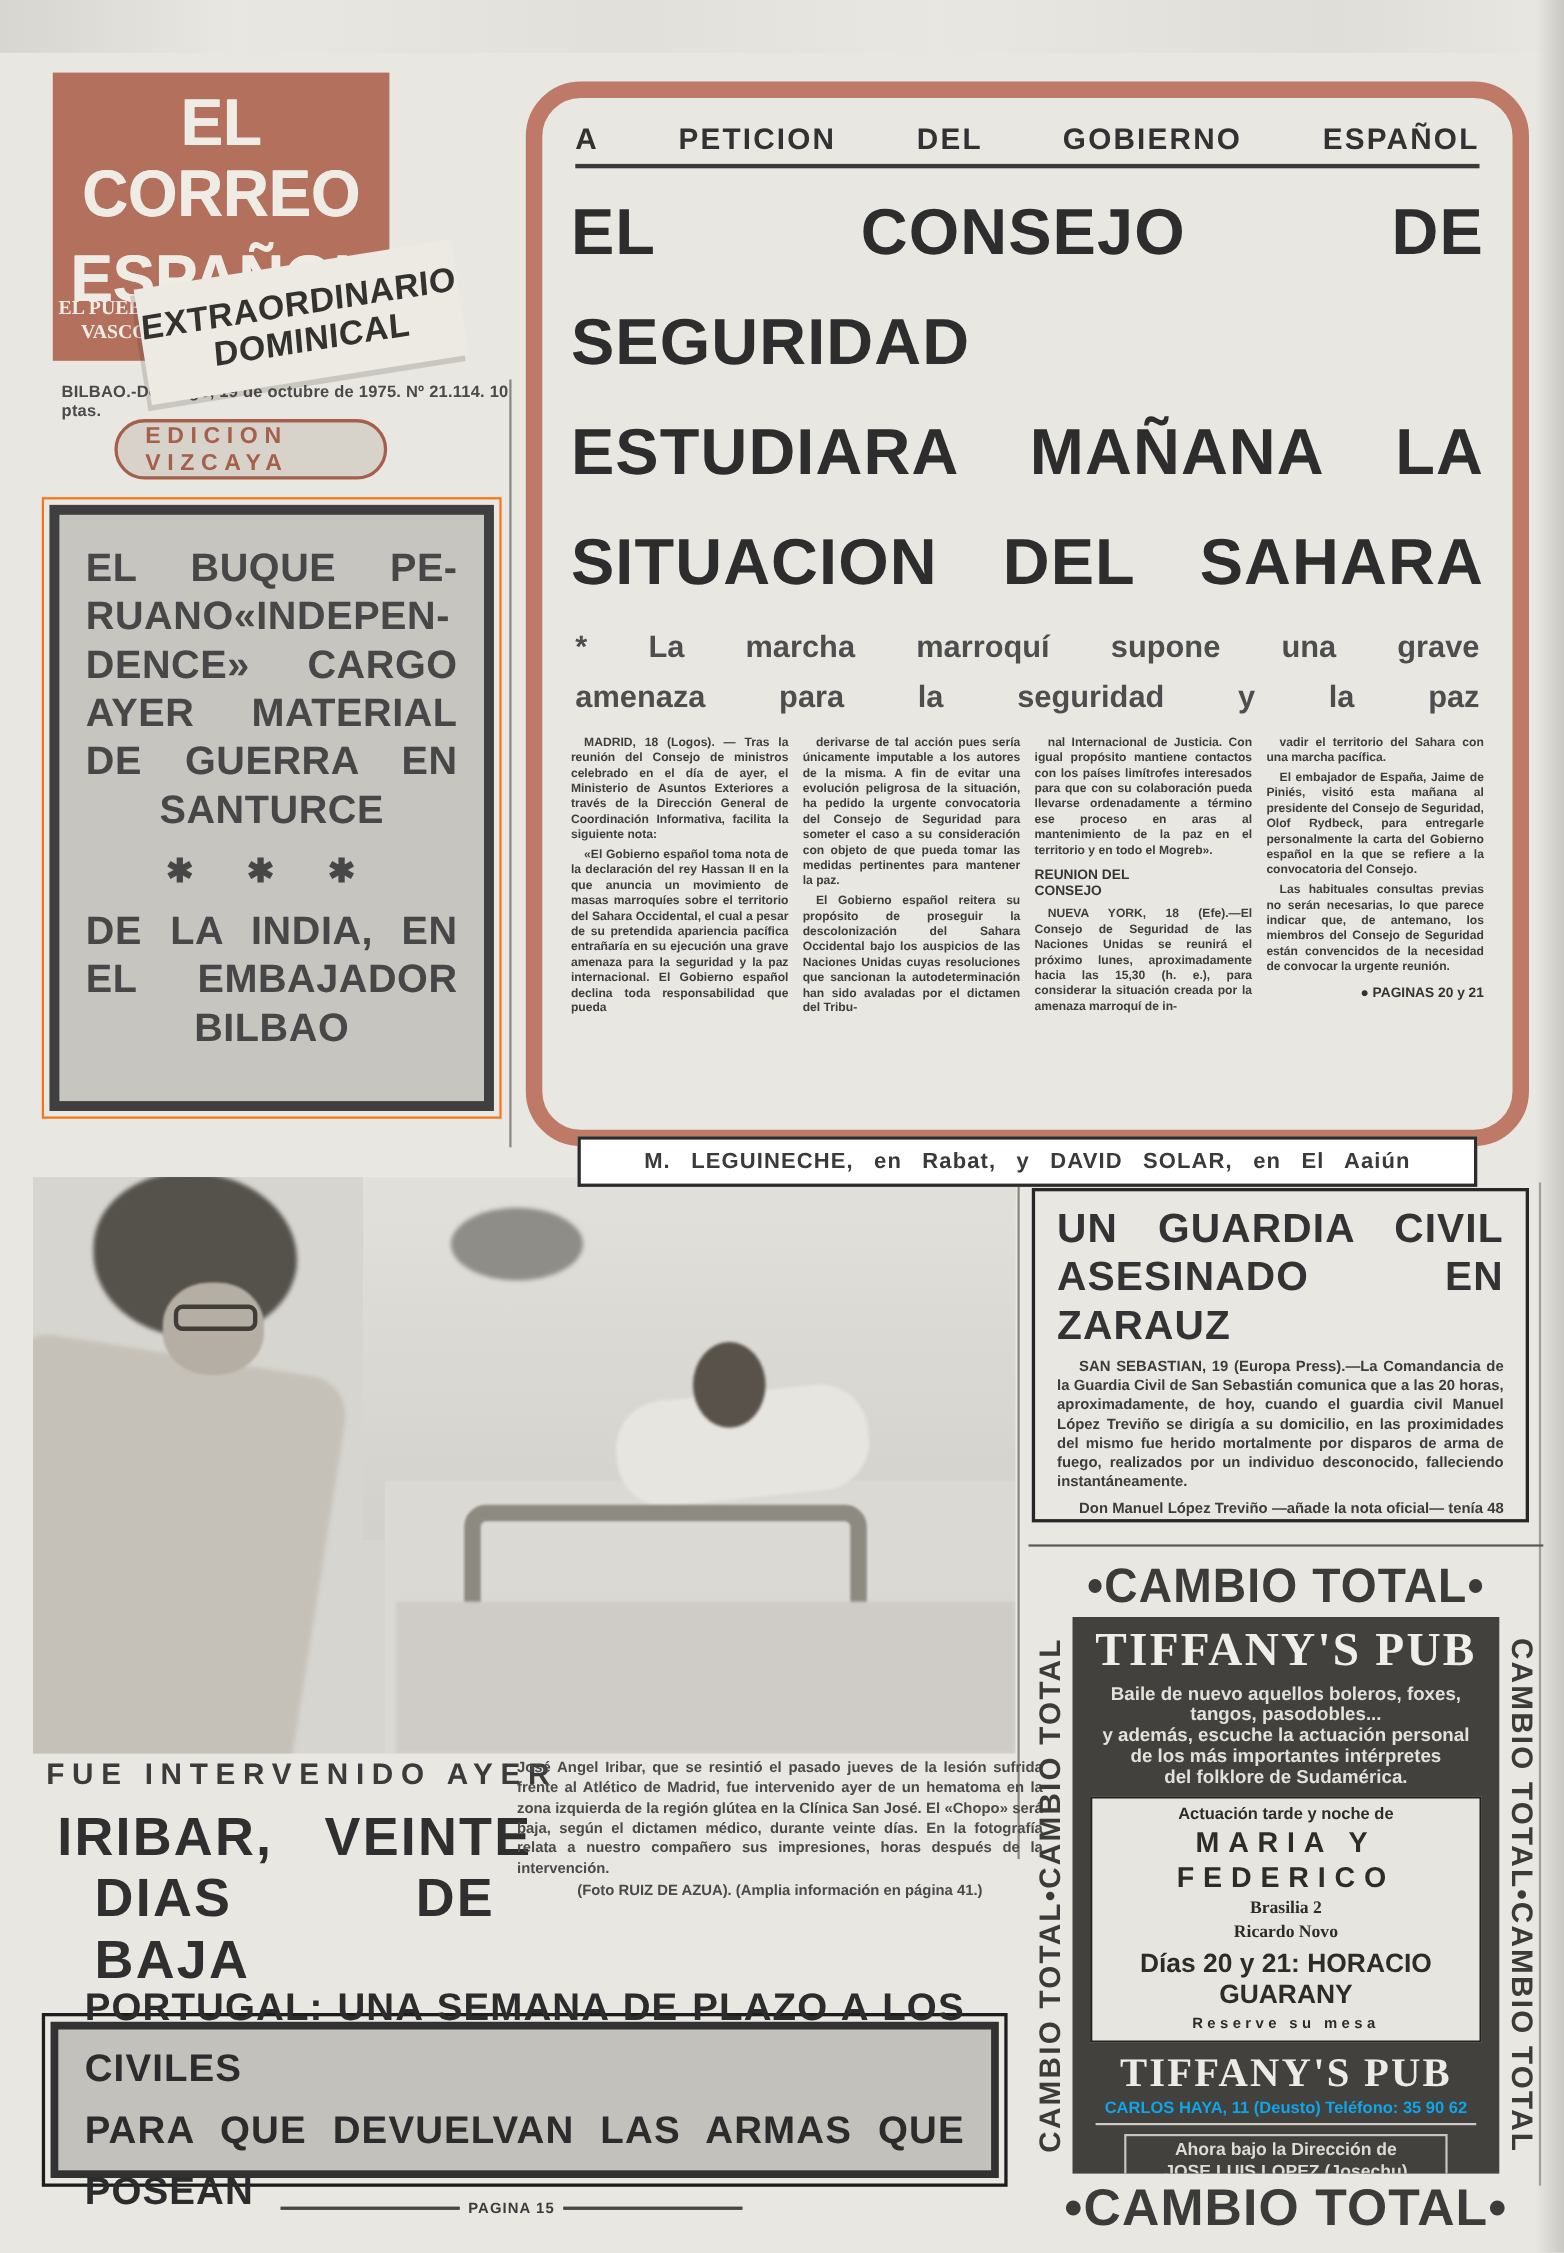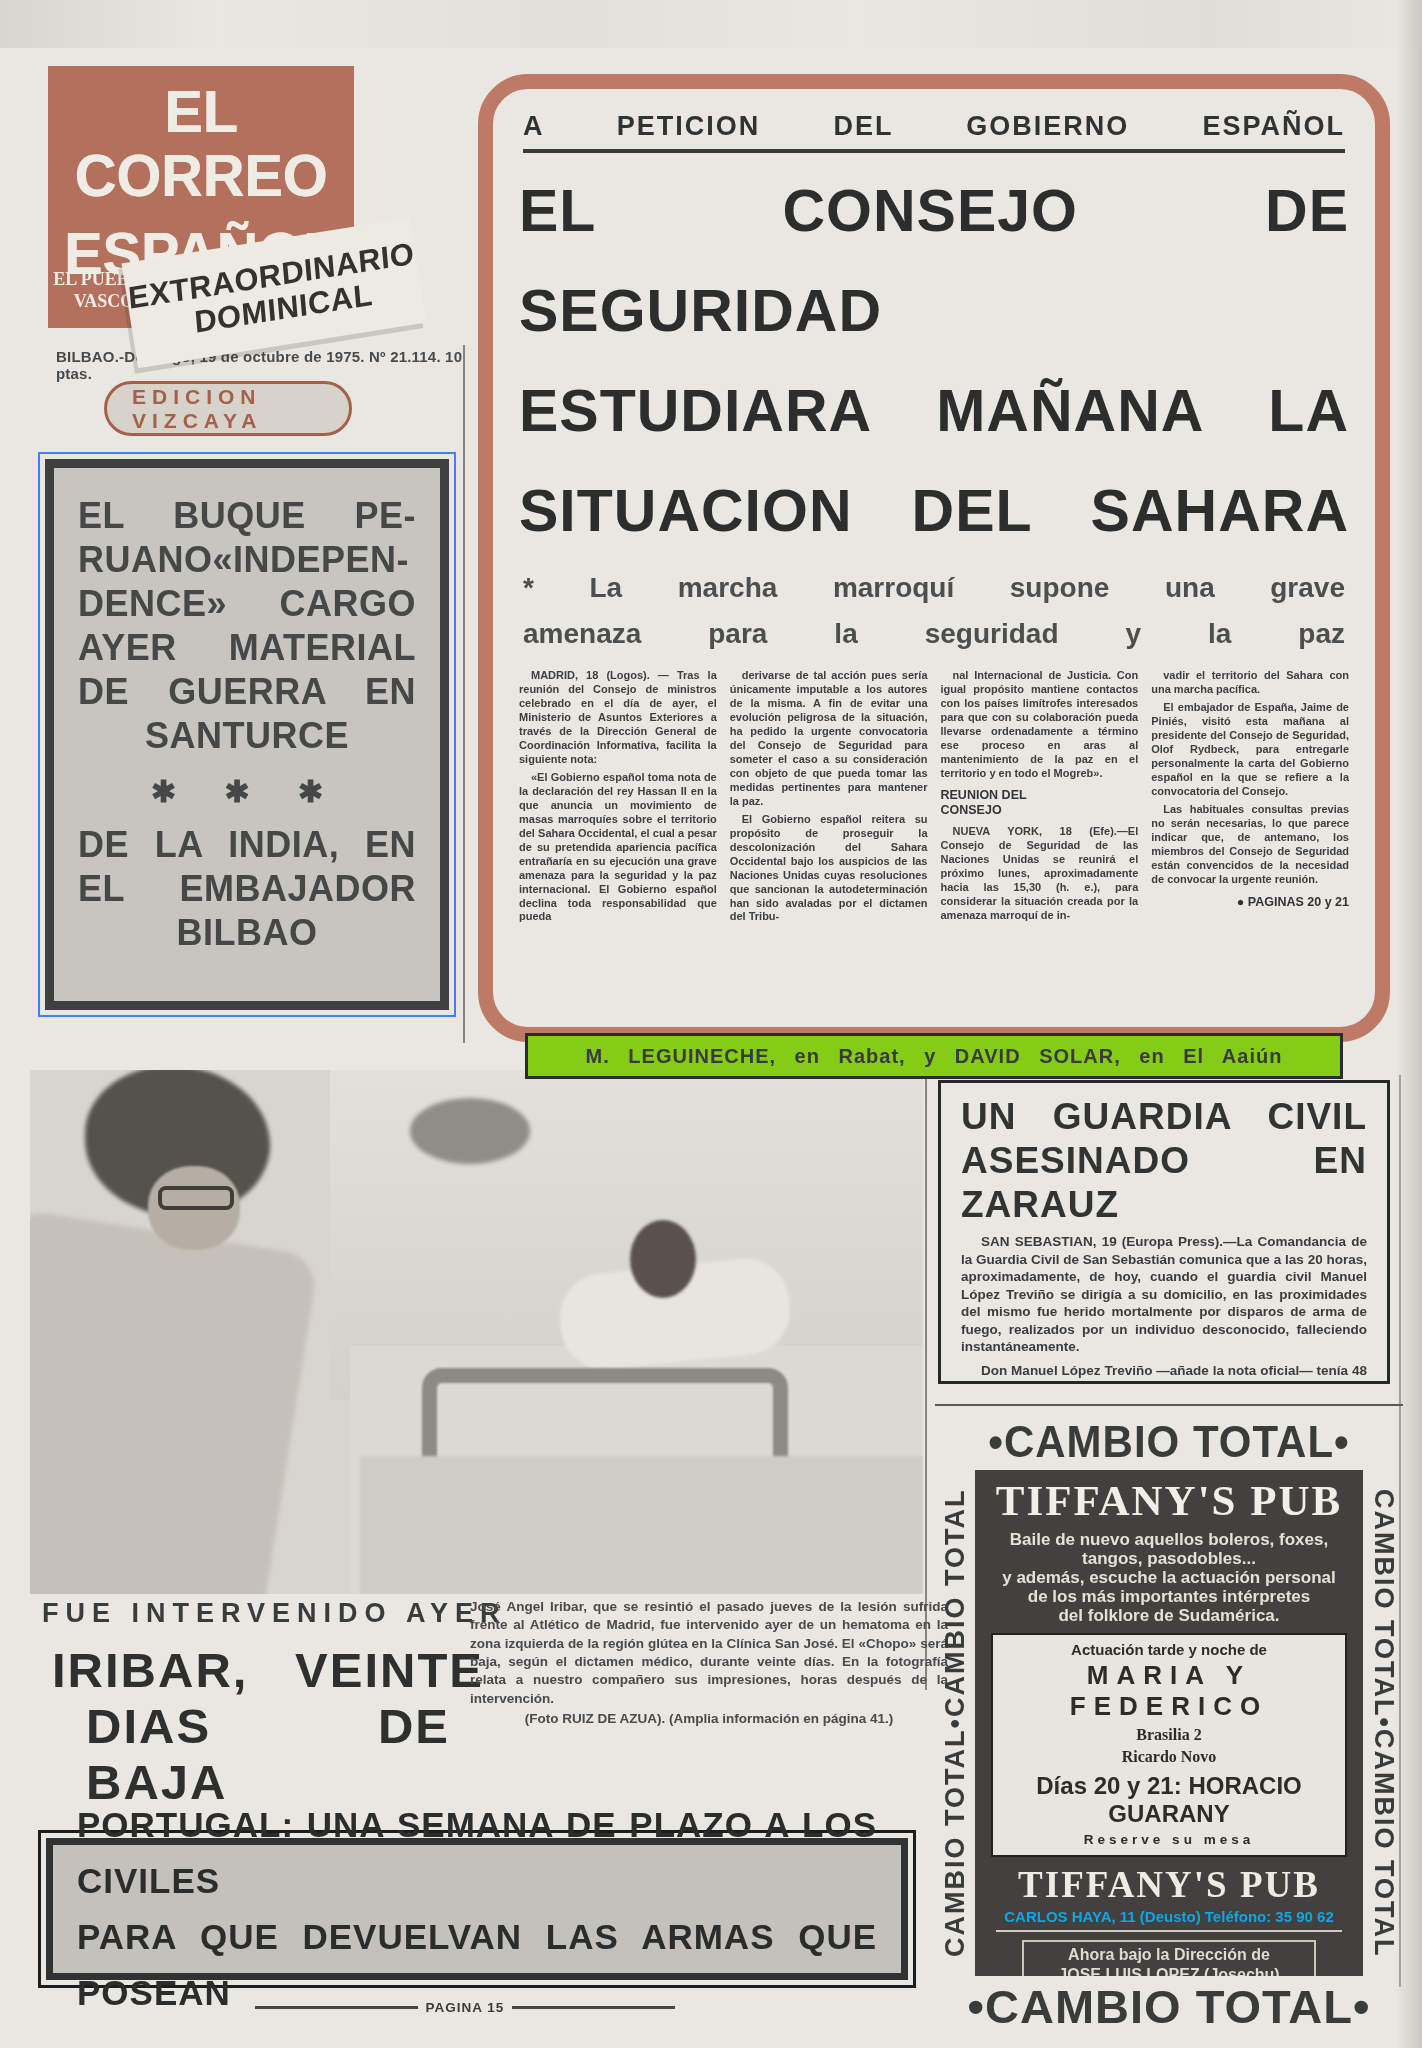--- a/index.html
+++ b/index.html
@@ -34,21 +34,21 @@
     display:flex; flex-direction:column; justify-content:center; }
   .banner div{ font-weight:bold; color:#33322f; font-size:31px; line-height:34px; text-align:center;
     transform:skewX(-4deg); letter-spacing:.5px; }
   .banner div:last-child{ margin-left:14px; }
   .dateline{ left:56px; top:348px; width:440px; font-size:15px; font-weight:bold; color:#4a4a4a; letter-spacing:.2px; }
   .edition{ left:104px; top:381px; width:248px; height:55px; border:3px solid #a5604b; border-radius:30px;
     background:#d7d3cb; display:flex; align-items:center; justify-content:center; }
   .edition span{ font-size:21px; font-weight:bold; letter-spacing:6px; color:#a5604b;margin-left:25px; }
 
   
-  .promo{ left:38px; top:452px; width:418px; height:565px; border:2px solid #3b82f6; padding:5px; background:#e9e7e1; }
+  .promo{ left:38px; top:452px; width:418px; height:565px; border:2px solid #f97316; padding:5px; background:#e9e7e1; }
   .promo-in{ width:100%; height:100%; border:9px solid #3f3f3f; background:#c7c5bf; padding:26px 24px 10px; overflow:hidden; }
   .promo-line{ font-size:36px; line-height:44px; font-weight:bold; color:#474747; letter-spacing:.5px; }
   .promo-line.center{ text-align:center; text-align-last:center; }
   .promo-sep{ text-align:center; font-size:30px; letter-spacing:20px; color:#474747; font-weight:bold; margin:16px 0 14px; }
 
   
   .main-box{ left:478px; top:74px; width:912px; height:968px; border:15px solid #be7a67; border-radius:50px;
     background:#e9e7e1; padding:20px 26px 14px; z-index:1; }
   .kicker{ margin:2px 4px 0; font-size:27px; font-weight:bold; letter-spacing:2px; color:#323232;
     padding-bottom:7px; border-bottom:4px solid #3a3a3a; }
@@ -56,21 +56,21 @@
   .headline div{ font-size:59px; line-height:100px; font-weight:bold; color:#2d2d2d; letter-spacing:1px; }
   .subhead{ margin-top:4px; padding:0 4px; }
   .subhead div{ font-size:28px; line-height:46px; font-weight:bold; color:#4e4e4e; }
   .cols{ display:flex; gap:13px; margin-top:12px; height:352px; overflow:hidden; }
   .col{ flex:1; }
   .col p{ font-size:11px; line-height:1.27; text-align:justify; text-indent:12px;
     font-weight:bold; color:#3e3e3e; margin-bottom:4px; }
   .col .colsub{ font-size:12.5px; font-weight:bold; color:#353535; margin:7px 0 0; line-height:1.25; }
   .col .colsub + .colsub{ margin-top:0; margin-bottom:6px; }
   .pageref{ margin-top:8px; text-align:right; font-size:12.5px; font-weight:bold; color:#333; }
-  .byline-bar{ margin:12px 6px 0; height:46px; background:#84cc16; border:3px solid #2c2c2c;
+  .byline-bar{ margin:12px 6px 0; height:46px; background:#ffffff; border:3px solid #2c2c2c;
     display:flex; align-items:center; justify-content:center; font-size:20px; font-weight:bold;
     letter-spacing:1px; word-spacing:12px; color:#3a3a3a; }
 
   
   .vrule{ background:#87857f; width:2px; }
   .hrule{ background:#5a5854; height:2px; }
 
   
   .photo{ left:30px; top:1070px; width:893px; height:524px; background:#d7d5d0; overflow:hidden; }
   .photo *{ position:absolute; }

